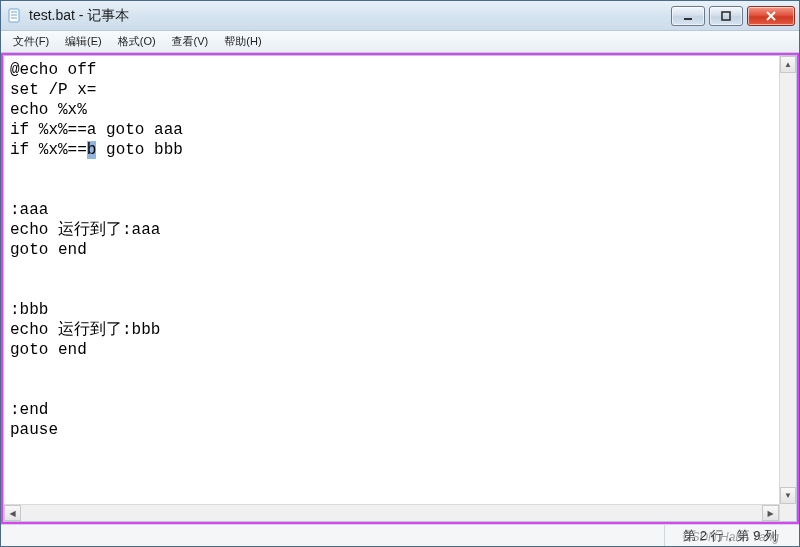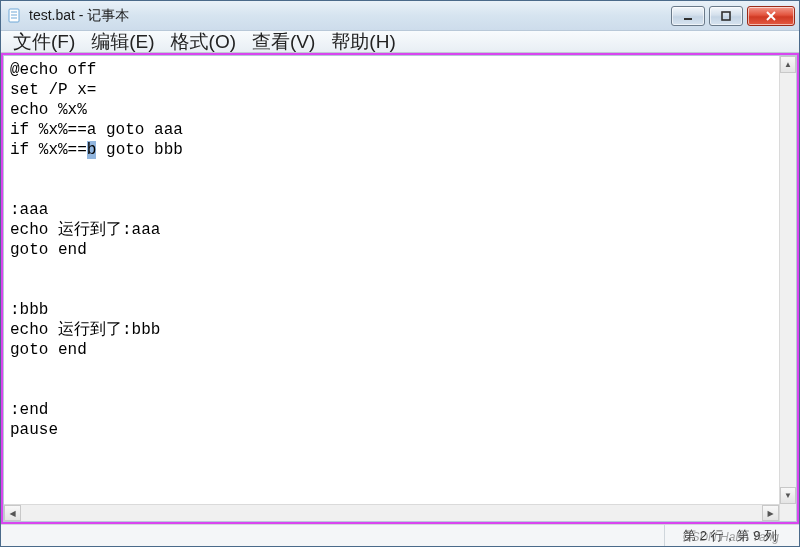--- a/index.html
+++ b/index.html
@@ -64,21 +64,21 @@
   }
   .win-btn svg { display:block; }
   
   .menubar {
     height: 22px;
     background: linear-gradient(to bottom, #f8fbfd, #e8eef4);
     border-bottom: 1px solid #c0cad4;
     display: flex;
     align-items: center;
     padding: 0 4px;
-    font-size: 19px;
+    font-size: 11px;
     color: #222;
   }
   .menu-item {
     padding: 2px 8px;
     cursor: default;
   }
   
   .client {
     flex: 1;
     display: flex;

